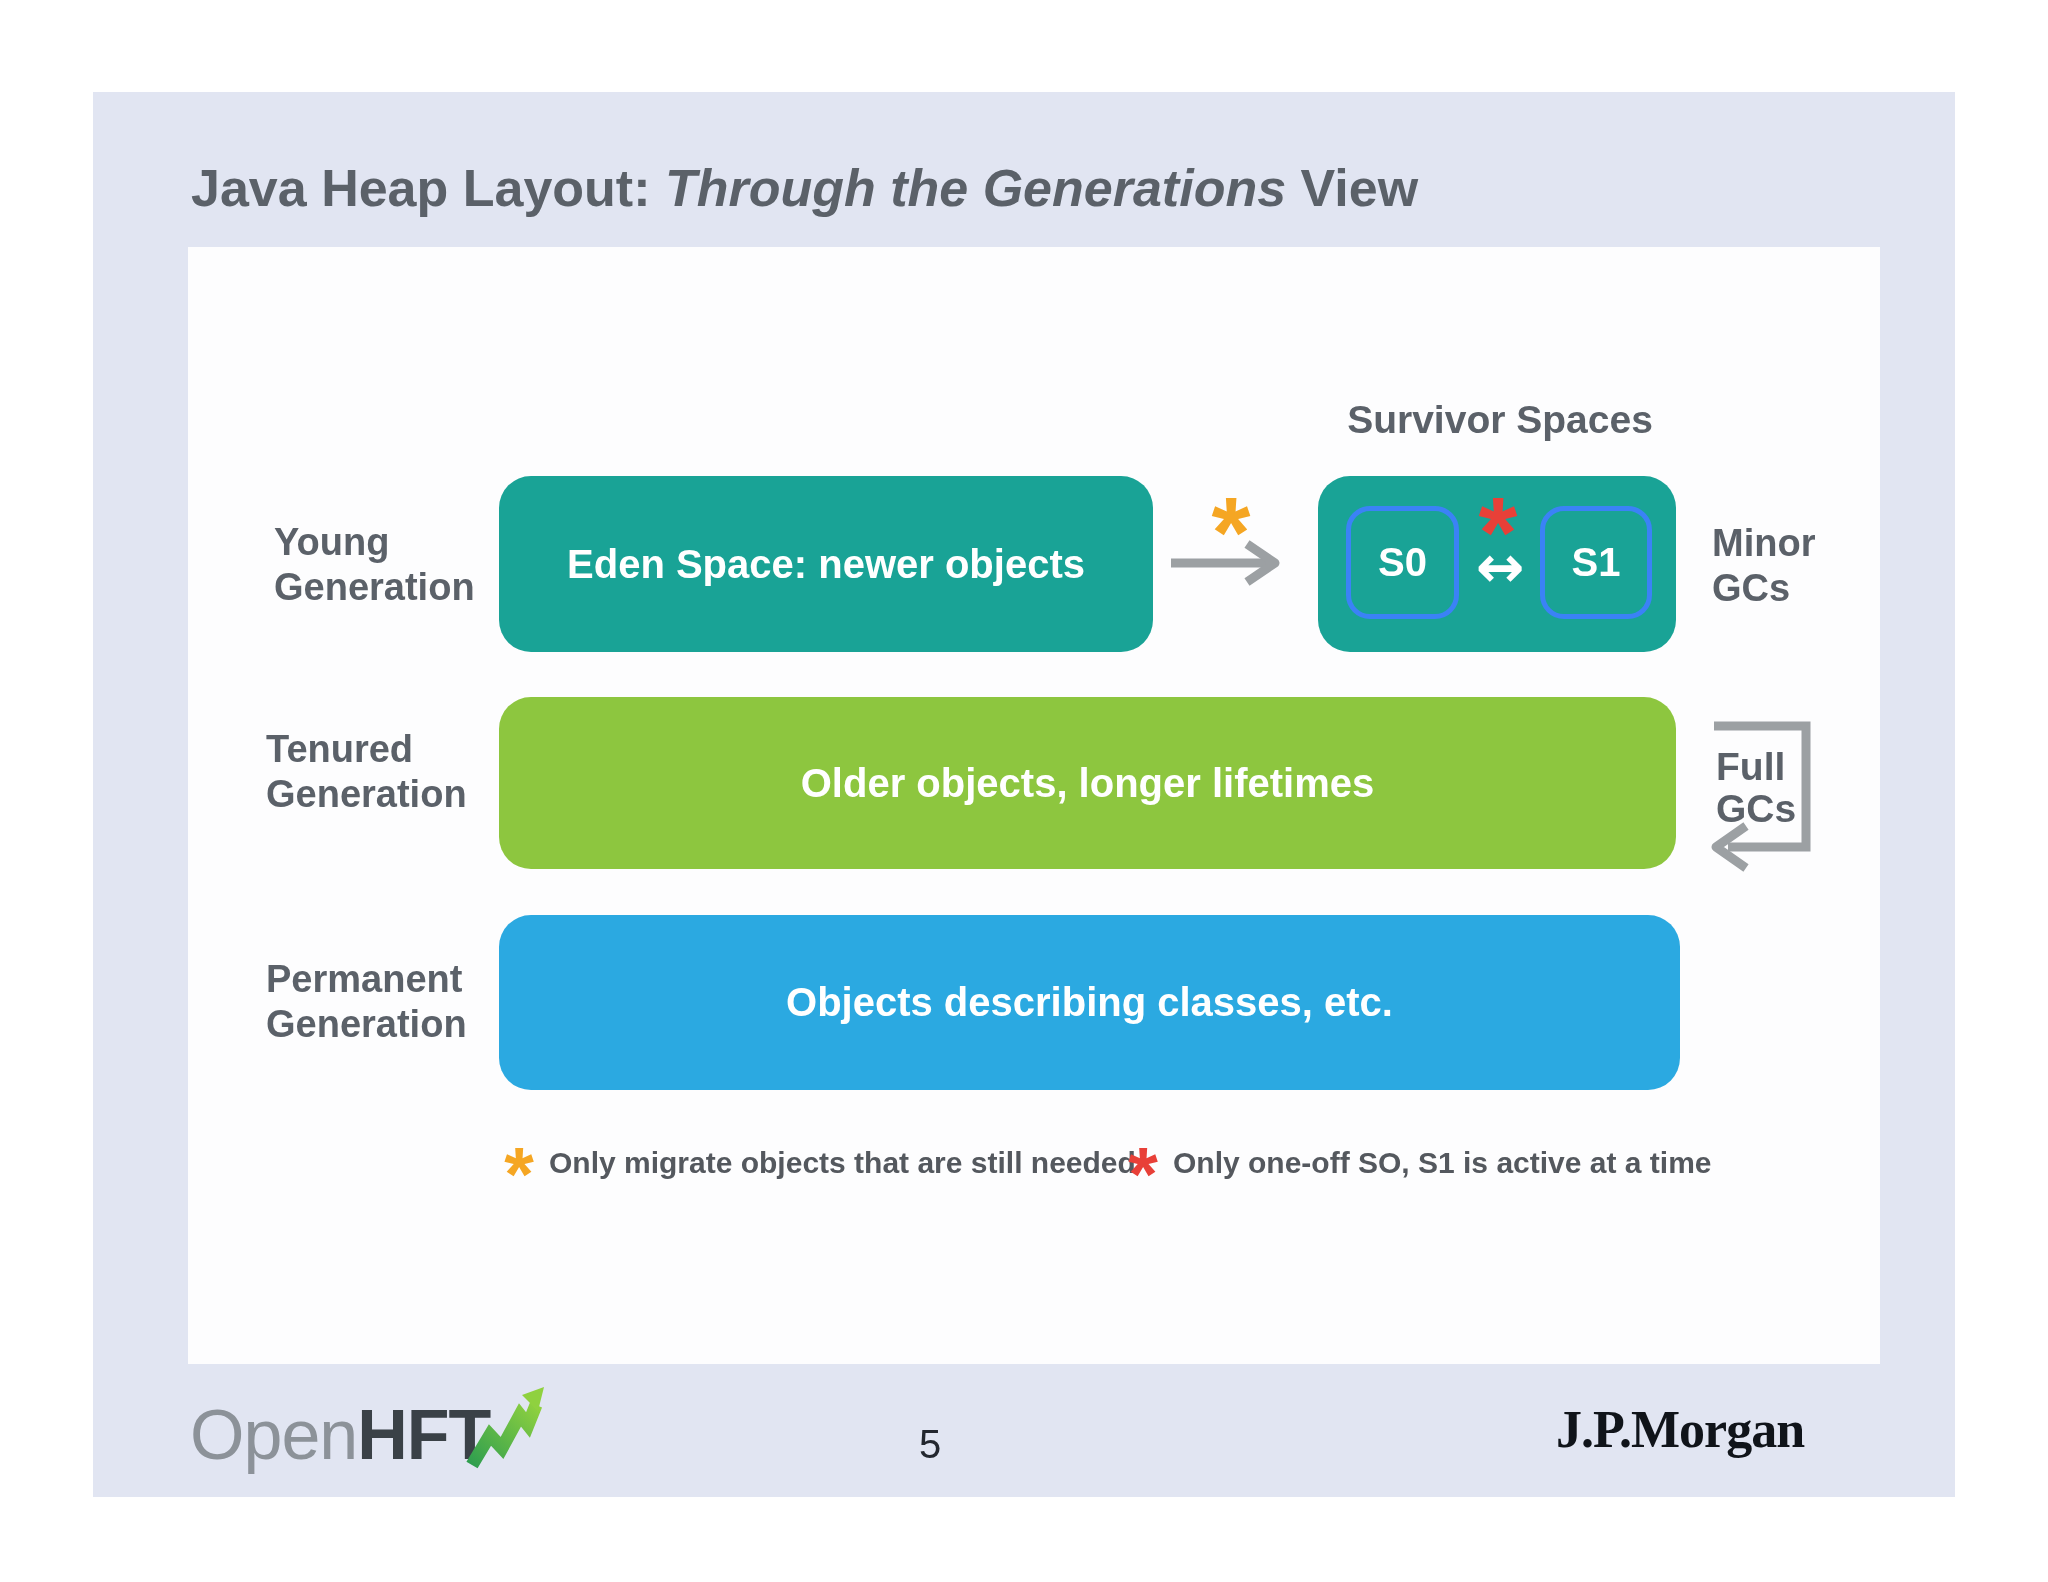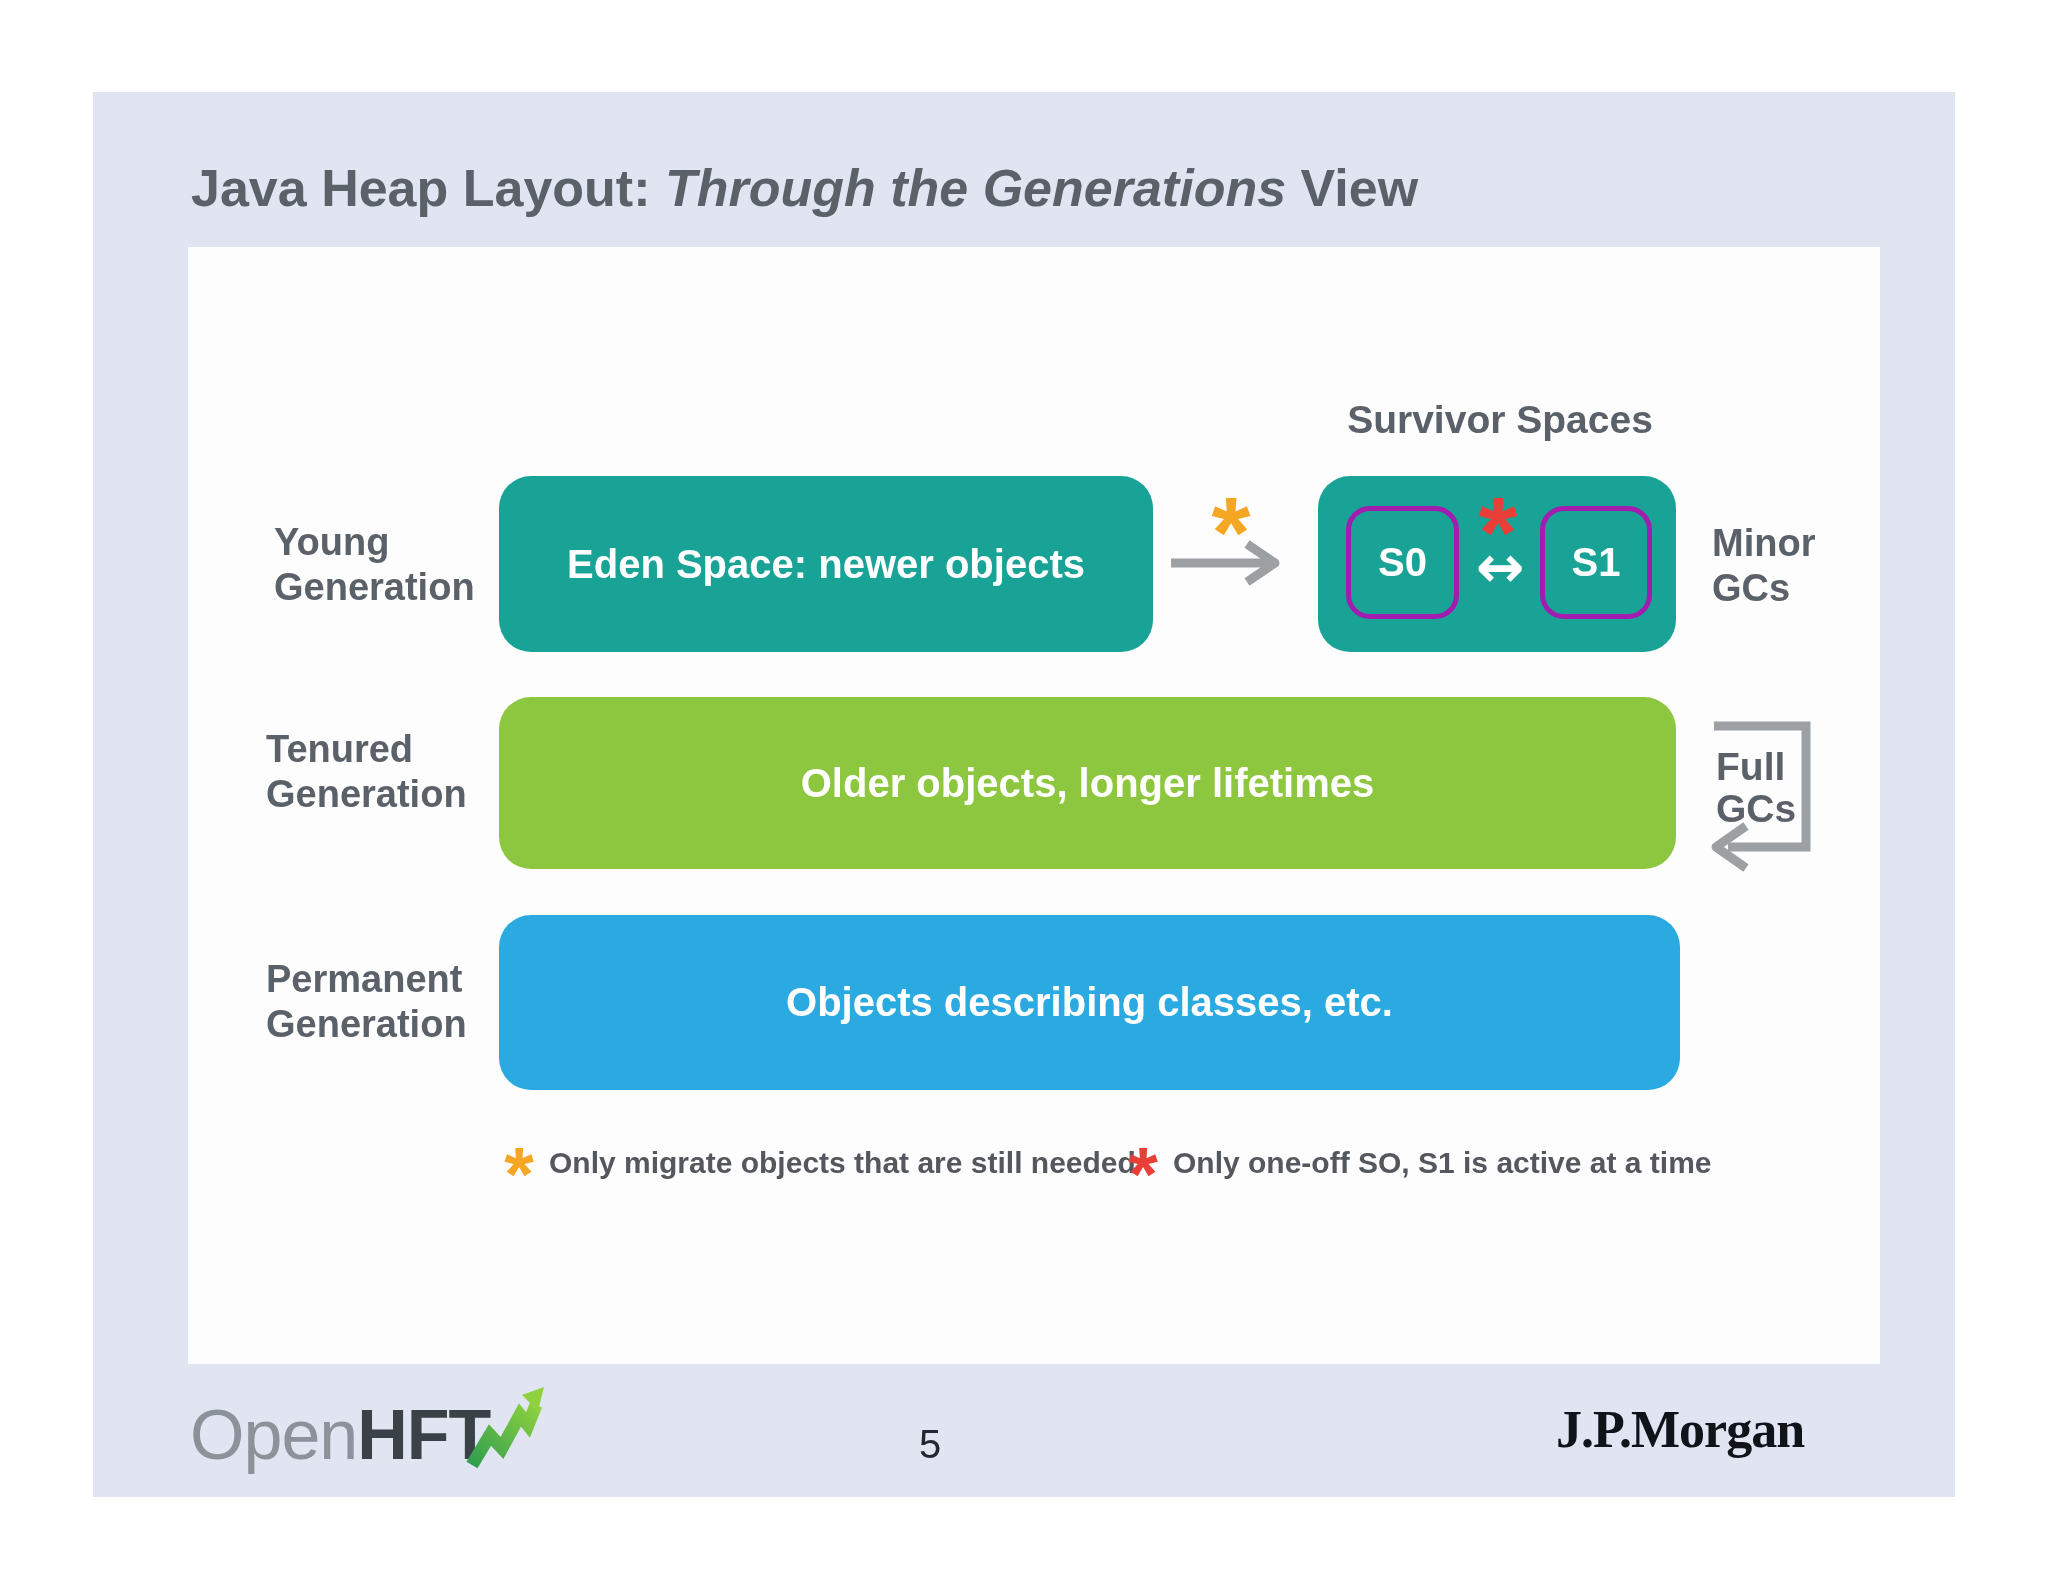--- a/index.html
+++ b/index.html
@@ -32,21 +32,21 @@
   }
   .gen-box .box-text{
     color:#ffffff;font-weight:bold;font-size:40px;text-align:center;white-space:nowrap;
   }
   .box-eden{left:499px;top:476px;width:654px;height:176px;background:#19a396;}
   .box-survivor{left:1318px;top:476px;width:358px;height:176px;background:#19a396;}
   .box-tenured{left:499px;top:697px;width:1177px;height:172px;background:#8dc63f;}
   .box-perm{left:499px;top:915px;width:1181px;height:175px;background:#2ba9e1;}
   .s-cell{
     position:absolute;width:113px;height:113px;top:506px;
-    border:5px solid #a21caf;border-radius:24px;box-sizing:border-box;
+    border:5px solid #3b82f6;border-radius:24px;box-sizing:border-box;
     display:flex;align-items:center;justify-content:center;
     color:#ffffff;font-weight:bold;font-size:40px;
   }
   .s0{left:1346px;}
   .s1{left:1540px;width:112px;}
   .swap-arrow{
     position:absolute;left:1460px;top:535px;width:80px;height:64px;text-align:center;
     font-family:"DejaVu Sans",sans-serif;font-weight:bold;font-size:58px;line-height:64px;color:#ffffff;
   }
   .asterisk{

